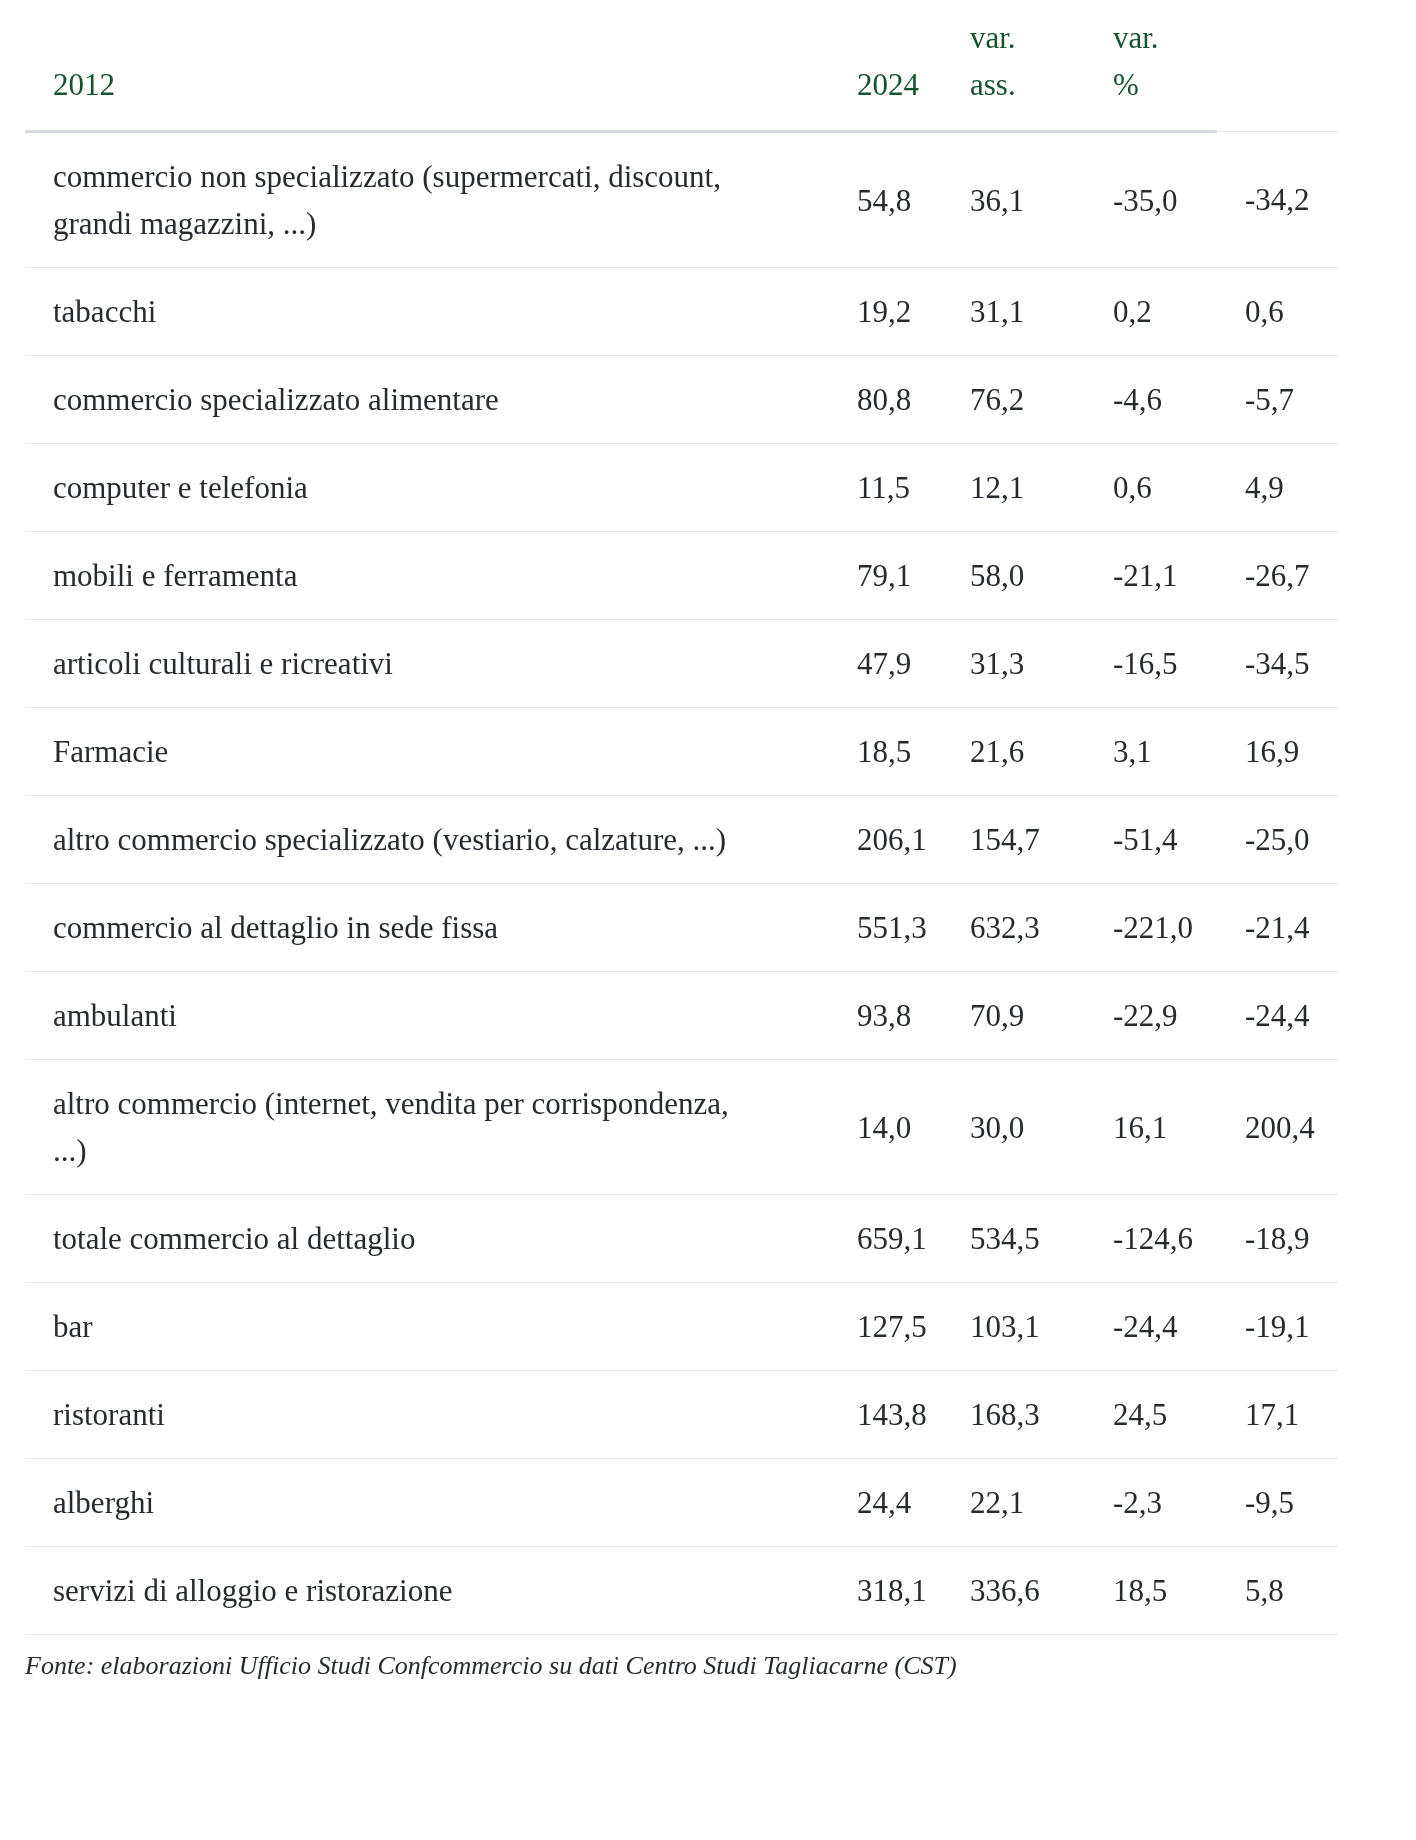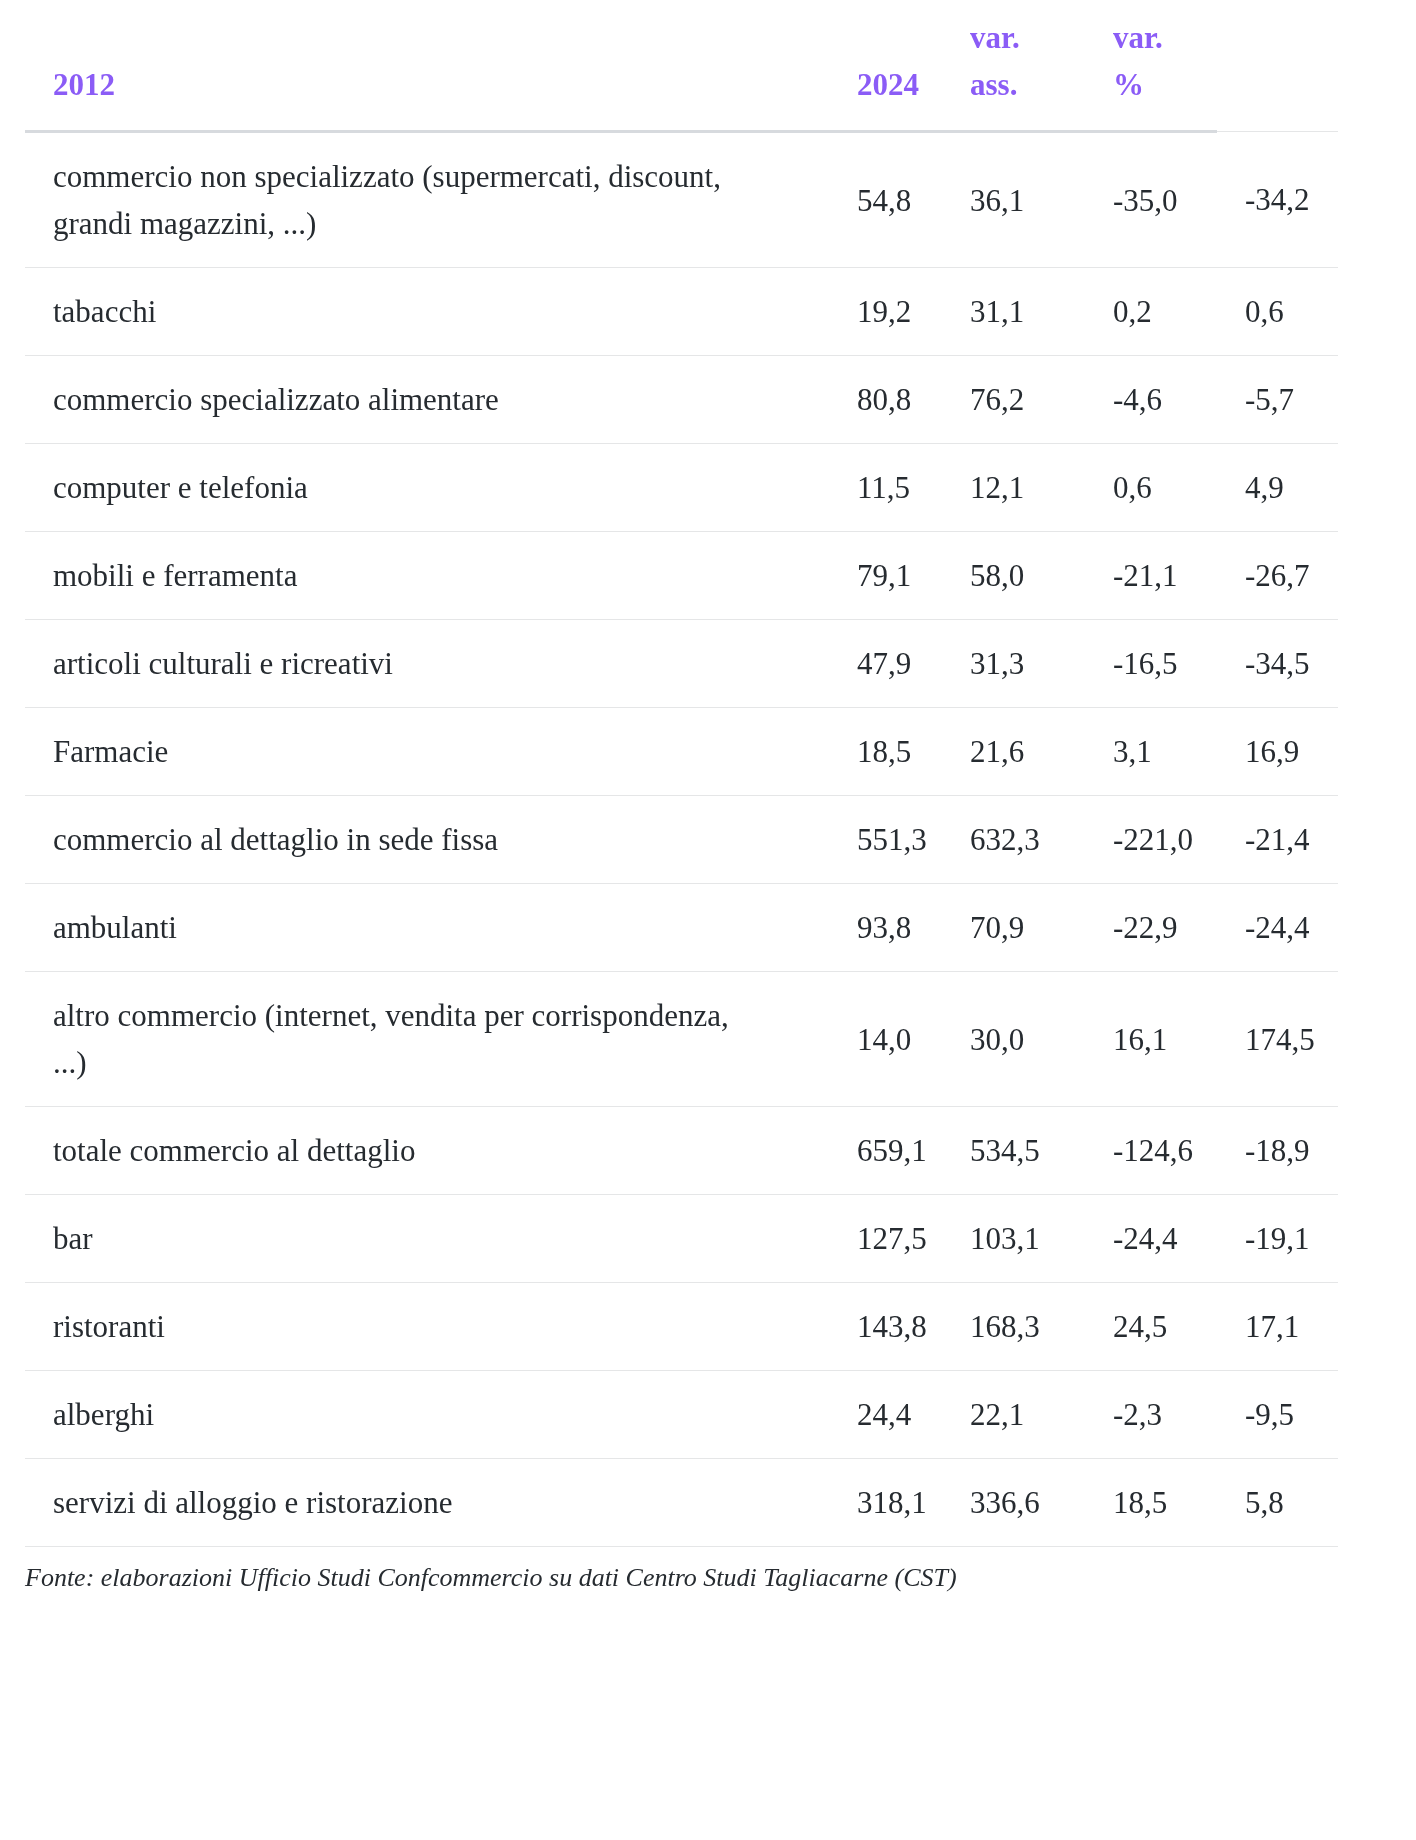--- a/index.html
+++ b/index.html
@@ -18,22 +18,22 @@
   table.stats {
     margin-left: 25px;
     width: 1313px;
     border-collapse: collapse;
     table-layout: fixed;
     font-size: 31px;
     line-height: 47px;
     color: #262b30;
   }
   table.stats th {
-    font-weight: 700;
-    color: #8b5cf6;
+    font-weight: 400;
+    color: #14532d;
     text-align: left;
     vertical-align: bottom;
     padding: 14px 28px 22px 28px;
     border-bottom: 3px solid #d7dade;
     white-space: pre-line;
   }
   table.stats th.empty-header {
     border-bottom: 1px solid #e5e6e7;
   }
   table.stats td {
@@ -124,40 +124,47 @@
           <td class="num-cell">-34,5</td>
         </tr>
         <tr>
           <td class="category-cell">Farmacie</td>
           <td class="num-cell">18,5</td>
           <td class="num-cell">21,6</td>
           <td class="num-cell">3,1</td>
           <td class="num-cell">16,9</td>
         </tr>
         <tr>
+          <td class="category-cell">altro commercio specializzato (vestiario, calzature, ...)</td>
+          <td class="num-cell">206,1</td>
+          <td class="num-cell">154,7</td>
+          <td class="num-cell">-51,4</td>
+          <td class="num-cell">-25,0</td>
+        </tr>
+        <tr>
           <td class="category-cell">commercio al dettaglio in sede fissa</td>
           <td class="num-cell">551,3</td>
           <td class="num-cell">632,3</td>
           <td class="num-cell">-221,0</td>
           <td class="num-cell">-21,4</td>
         </tr>
         <tr>
           <td class="category-cell">ambulanti</td>
           <td class="num-cell">93,8</td>
           <td class="num-cell">70,9</td>
           <td class="num-cell">-22,9</td>
           <td class="num-cell">-24,4</td>
         </tr>
         <tr>
           <td class="category-cell">altro commercio (internet, vendita per corrispondenza,
 ...)</td>
           <td class="num-cell">14,0</td>
           <td class="num-cell">30,0</td>
           <td class="num-cell">16,1</td>
-          <td class="num-cell">174,5</td>
+          <td class="num-cell">200,4</td>
         </tr>
         <tr>
           <td class="category-cell">totale commercio al dettaglio</td>
           <td class="num-cell">659,1</td>
           <td class="num-cell">534,5</td>
           <td class="num-cell">-124,6</td>
           <td class="num-cell">-18,9</td>
         </tr>
         <tr>
           <td class="category-cell">bar</td>

